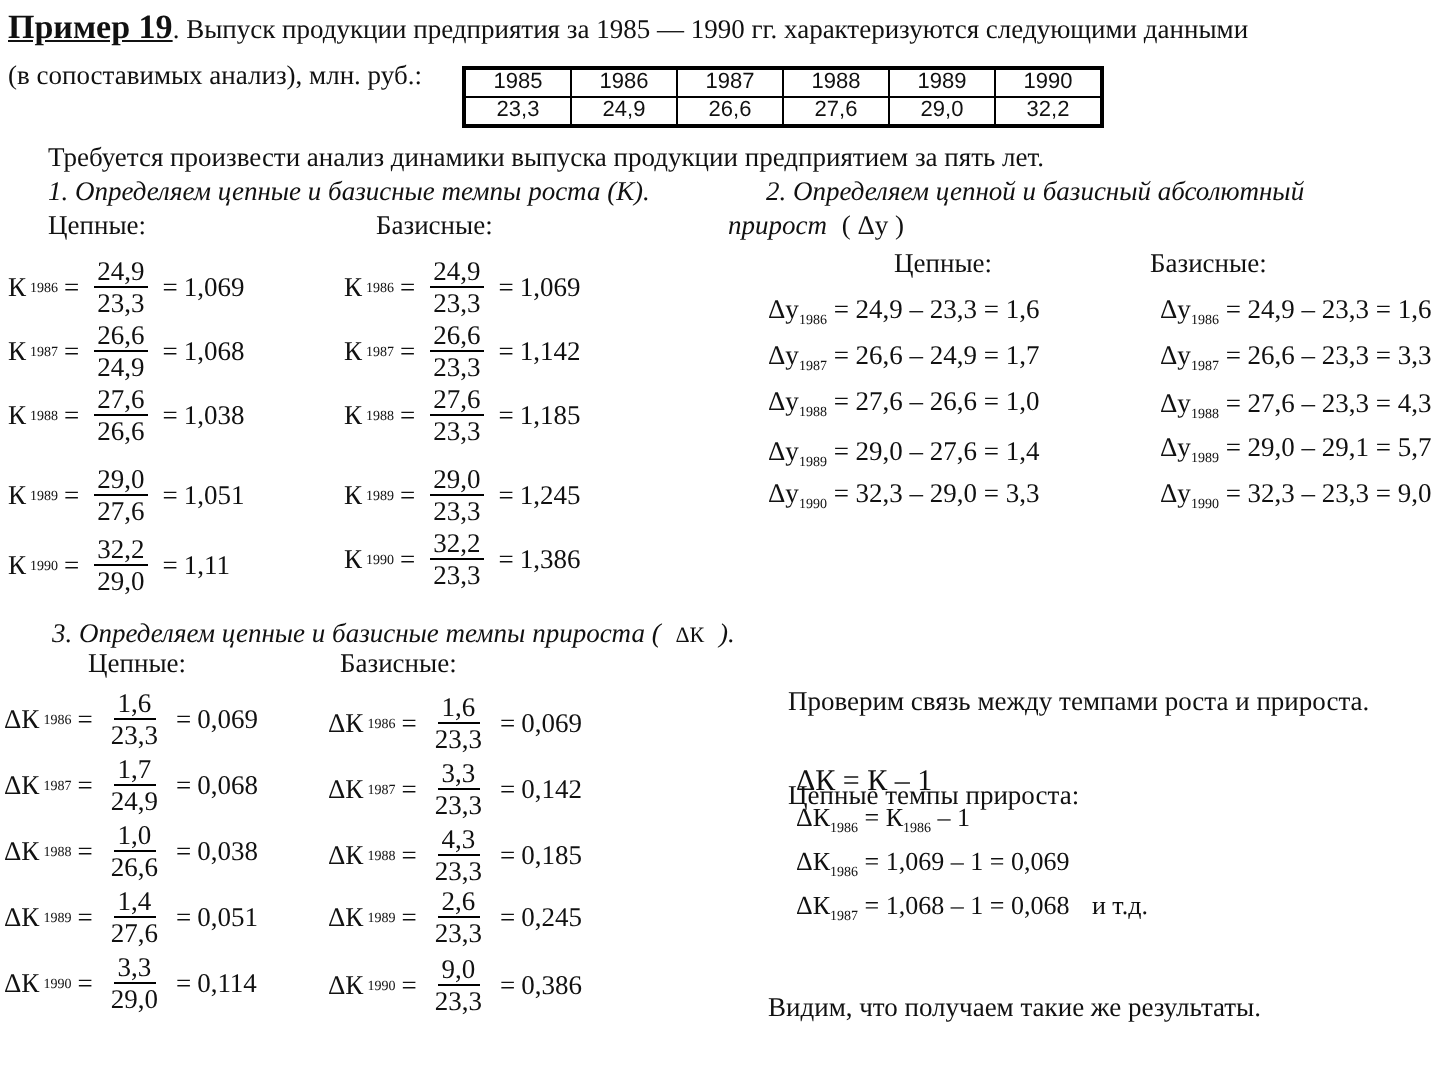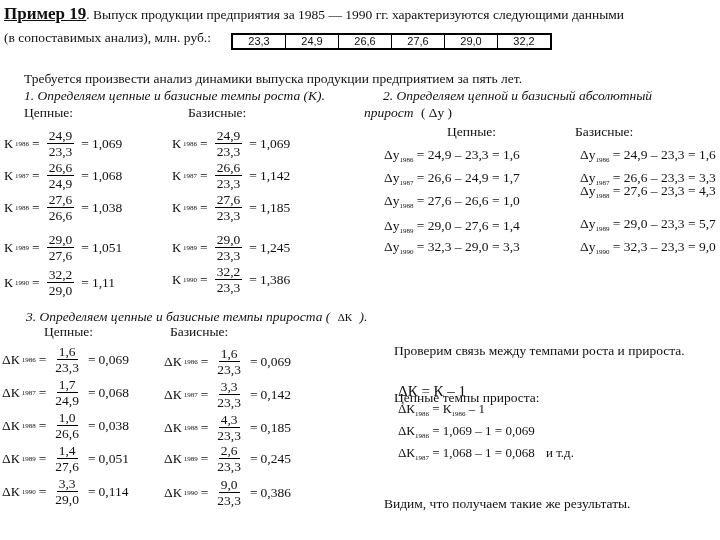--- a/index.html
+++ b/index.html
@@ -27,20 +27,28 @@
 </head>
 <body>
 
 <div class="abs title-line" style="left:4px; top:4px;">
   <span class="title-bold">Пример 19</span><span>. Выпуск продукции предприятия за 1985 — 1990 гг. характеризуются следующими данными</span>
 </div>
 <div class="abs title-line" style="left:4px; top:30px;">(в сопоставимых анализ), млн. руб.:</div>
 
 <table class="data">
   <tbody>
+      <tr>
+    <td>1985</td>
+    <td>1986</td>
+    <td>1987</td>
+    <td>1988</td>
+    <td>1989</td>
+    <td>1990</td>
+  </tr>
   <tr>
     <td>23,3</td>
     <td>24,9</td>
     <td>26,6</td>
     <td>27,6</td>
     <td>29,0</td>
     <td>32,2</td>
   </tr>
 </tbody>
   </table>
@@ -172,22 +180,22 @@
 </div>
 
 <div class="d" style="left:384px; top:147px;"><span>Δy</span><sub>1986</sub> <span>= 24,9 – 23,3 = 1,6</span></div>
 <div class="d" style="left:384px; top:170px;"><span>Δy</span><sub>1987</sub> <span>= 26,6 – 24,9 = 1,7</span></div>
 <div class="d" style="left:384px; top:193px;"><span>Δy</span><sub>1988</sub> <span>= 27,6 – 26,6 = 1,0</span></div>
 <div class="d" style="left:384px; top:218px;text-align:center;"><span>Δy</span><sub>1989</sub> <span>= 29,0 – 27,6 = 1,4</span></div>
 <div class="d" style="left:384px; top:239px;"><span>Δy</span><sub>1990</sub> <span>= 32,3 – 29,0 = 3,3</span></div>
 
 <div class="d" style="left:580px; top:147px;"><span>Δy</span><sub>1986</sub> <span>= 24,9 – 23,3 = 1,6</span></div>
 <div class="d" style="left:580px; top:170px;"><span>Δy</span><sub>1987</sub> <span>= 26,6 – 23,3 = 3,3</span></div>
-<div class="d" style="left:580px; top:183px;"><span>Δy</span><sub>1988</sub> <span>= 27,6 – 23,3 = 4,3</span></div>
-<div class="d" style="left:580px; top:216px;"><span>Δy</span><sub>1989</sub> <span>= 29,0 – 23,3 = 5,7</span></div>
+<div class="d" style="left:580px; top:194px;"><span>Δy</span><sub>1988</sub> <span>= 27,6 – 23,3 = 4,3</span></div>
+<div class="d" style="left:580px; top:216px;"><span>Δy</span><sub>1989</sub> <span>= 29,0 – 29,1 = 5,7</span></div>
 <div class="d" style="left:580px; top:239px;"><span>Δy</span><sub>1990</sub> <span>= 32,3 – 23,3 = 9,0</span></div>
 
 <div class="abs body-text" style="left:26px; top:309px;">
   <span class="italic">3. Определяем цепные и базисные темпы прироста  (</span>
   <span style="font-size:11px; margin:0 4px;">ΔК</span>
   <span class="italic">).</span>
 </div>
 <div class="abs body-text" style="left:44px; top:324px;">Цепные:</div>
 <div class="abs body-text" style="left:170px; top:324px;">Базисные:</div>
 

